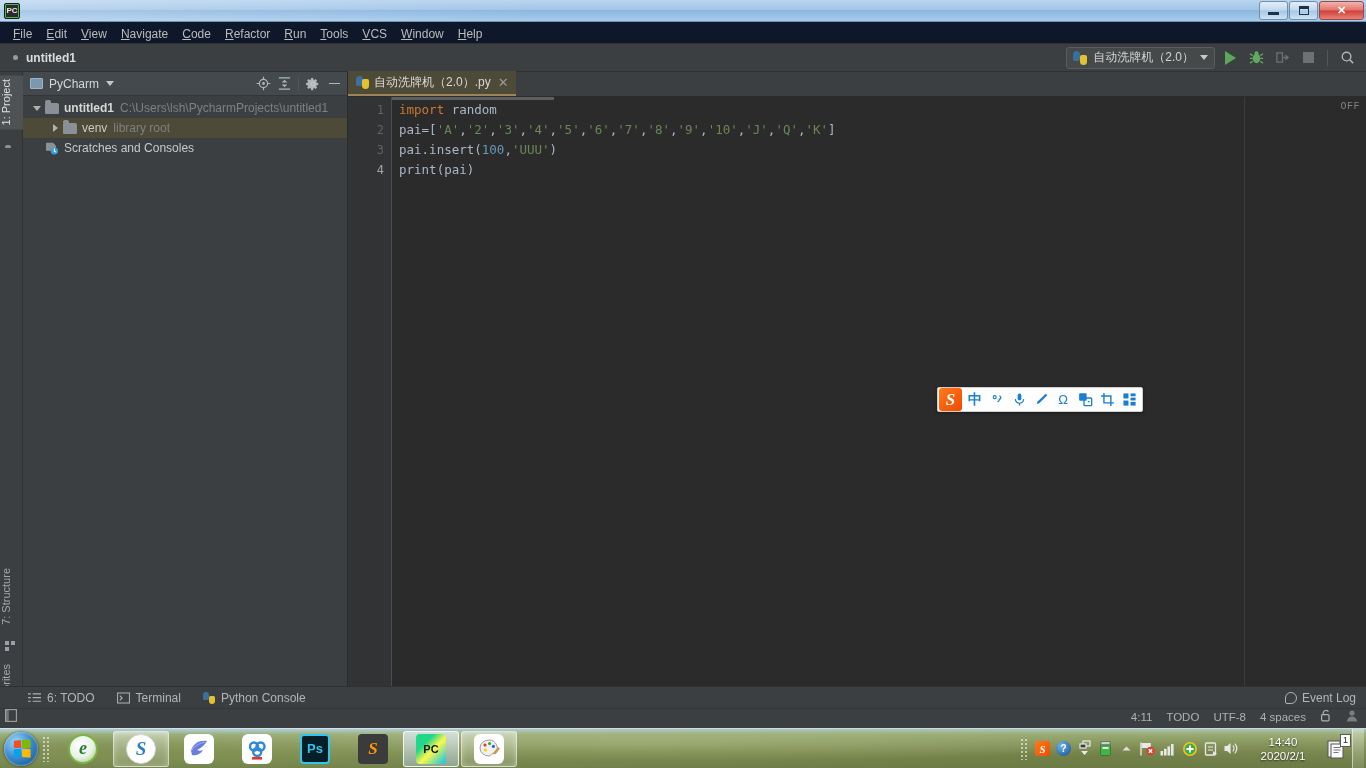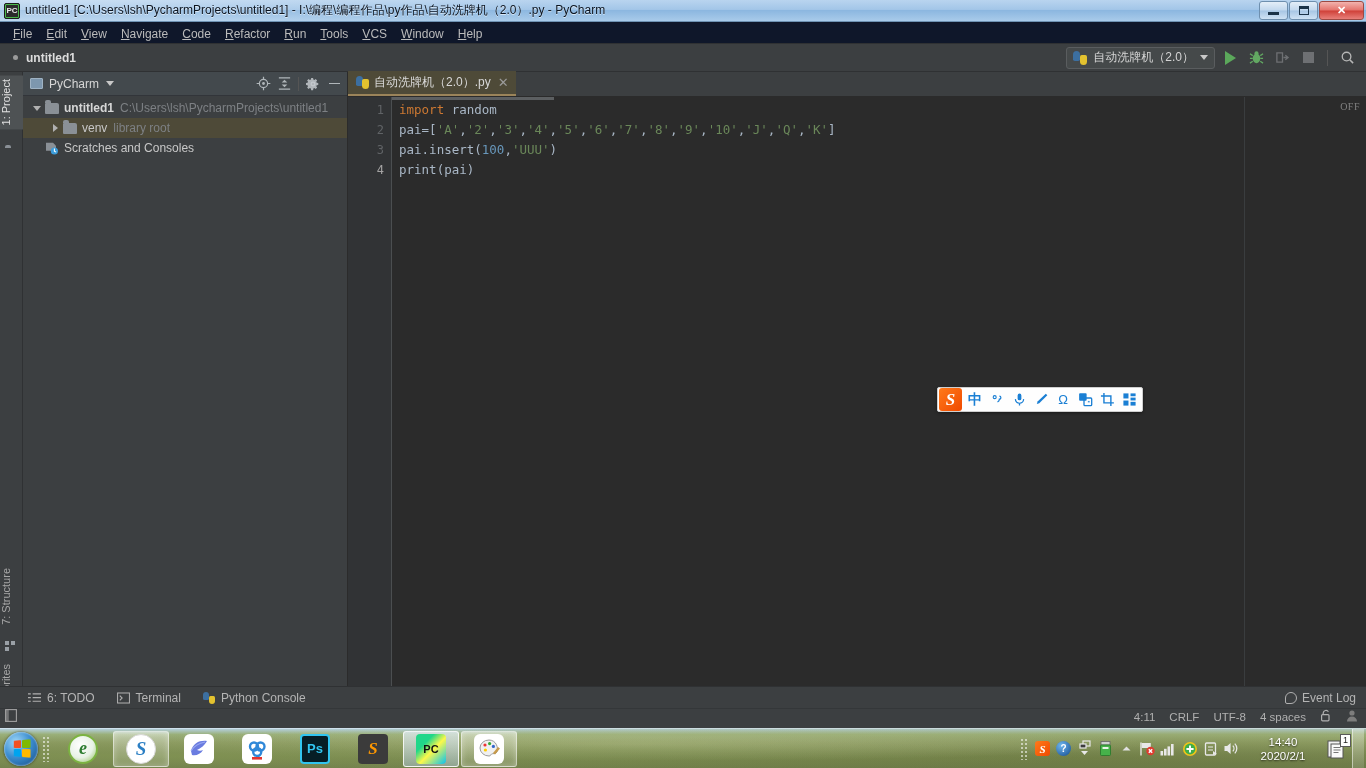--- a/index.html
+++ b/index.html
@@ -185,21 +185,21 @@
   .cl { height: 20px; }
   .k  { color: #cc7832; }
   .s  { color: #6a8759; }
   .n  { color: #6897bb; }
   .d  { color: #a9b7c6; }
   .scroll-top {
     position:absolute; left: 44px; top: 0; width: 162px; height: 3px; background: #5c5f61;
   }
   .off-label {
     position:absolute; right: 6px; top: 4px; font-size: 10px; color: #808080;
-    font-family: Liberation Serif, serif; letter-spacing: .5px;
+    font-family: Liberation Mono, monospace; letter-spacing: .5px;
   }
   .editor-vline { position:absolute; left: 896px; top:0; bottom:0; width:1px; background:#3a3d3f; }
 
   
   .bottombar {
     position: absolute; left: 0; top: 686px; width: 1366px; height: 22px;
     background: #3c3f41; display: flex; align-items: center; padding-left: 28px;
     border-top: 1px solid #2f3133;
   }
   .btab { display: flex; align-items: center; gap: 6px; font-size: 12px; color: #b4b4b4; margin-right: 22px; }
@@ -300,21 +300,20 @@
     border: 1px solid #5a5a5a; padding: 0 2px; line-height: 11px; min-width: 11px; text-align:center;
   }
 </style>
 </head>
 <body>
 
 <div id="app">
 
   <div class="titlebar">
     <div class="tb-icon">PC</div>
-    <div class="tb-title">untitled1 [C:\Users\lsh\PycharmProjects\untitled1] - I:\编程\编程作品\py作品\自动洗牌机（2.0）.py - PyCharm</div>
     <div class="tb-buttons">
       <div class="tb-btn">
         <span class="tb-min-glyph"></span>
       </div>
       <div class="tb-btn">
         <span class="tb-max-glyph"></span>
       </div>
       <div class="tb-btn close">✕</div>
     </div>
   </div>
@@ -565,21 +564,21 @@
 
   <div class="statusbar">
     <div class="sb-left">
       <svg width="12" height="13" viewBox="0 0 12 13">
         <rect x="0.6" y="0.6" width="10.8" height="11.8" fill="none" stroke="#a0a0a0" stroke-width="1.1"></rect>
         <rect x="0.6" y="0.6" width="3.2" height="11.8" fill="#a0a0a0" opacity=".55"></rect>
       </svg>
     </div>
     <div class="sb-right">
       <span>4:11</span>
-      <span>CRLF</span>
+      <span>TODO</span>
       <span>UTF-8</span>
       <span>4 spaces</span>
       <span>
         <svg width="12" height="13" viewBox="0 0 12 13">
           <path d="M3.2 5.6 V4 a2.8 2.8 0 015.2 -1.2" fill="none" stroke="#b0b0b0" stroke-width="1.2"></path>
           <rect x="1.6" y="5.6" width="7.4" height="6.2" rx="1" fill="none" stroke="#b0b0b0" stroke-width="1.2"></rect>
         </svg>
       </span>
       <span>
         <svg width="12" height="13" viewBox="0 0 12 13">

